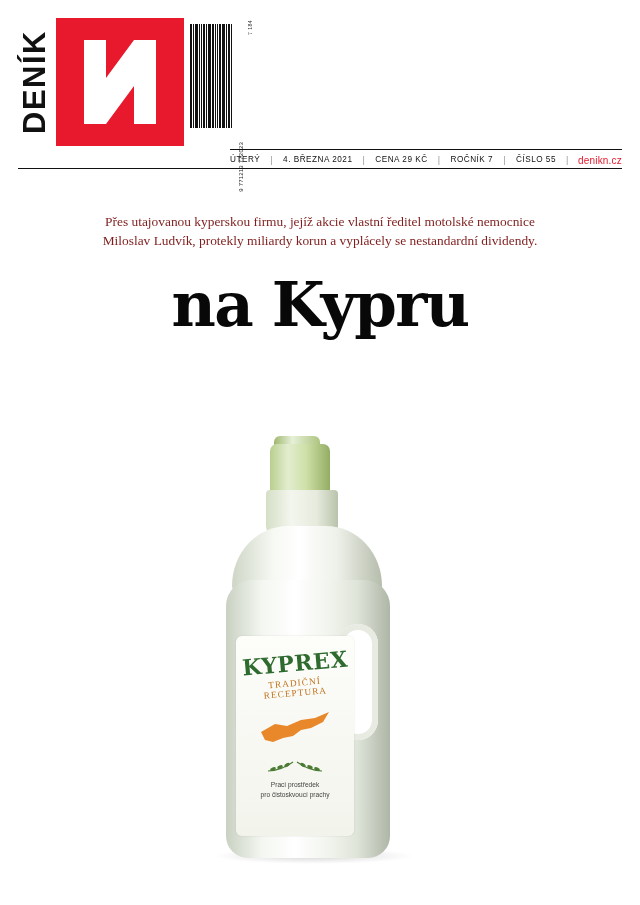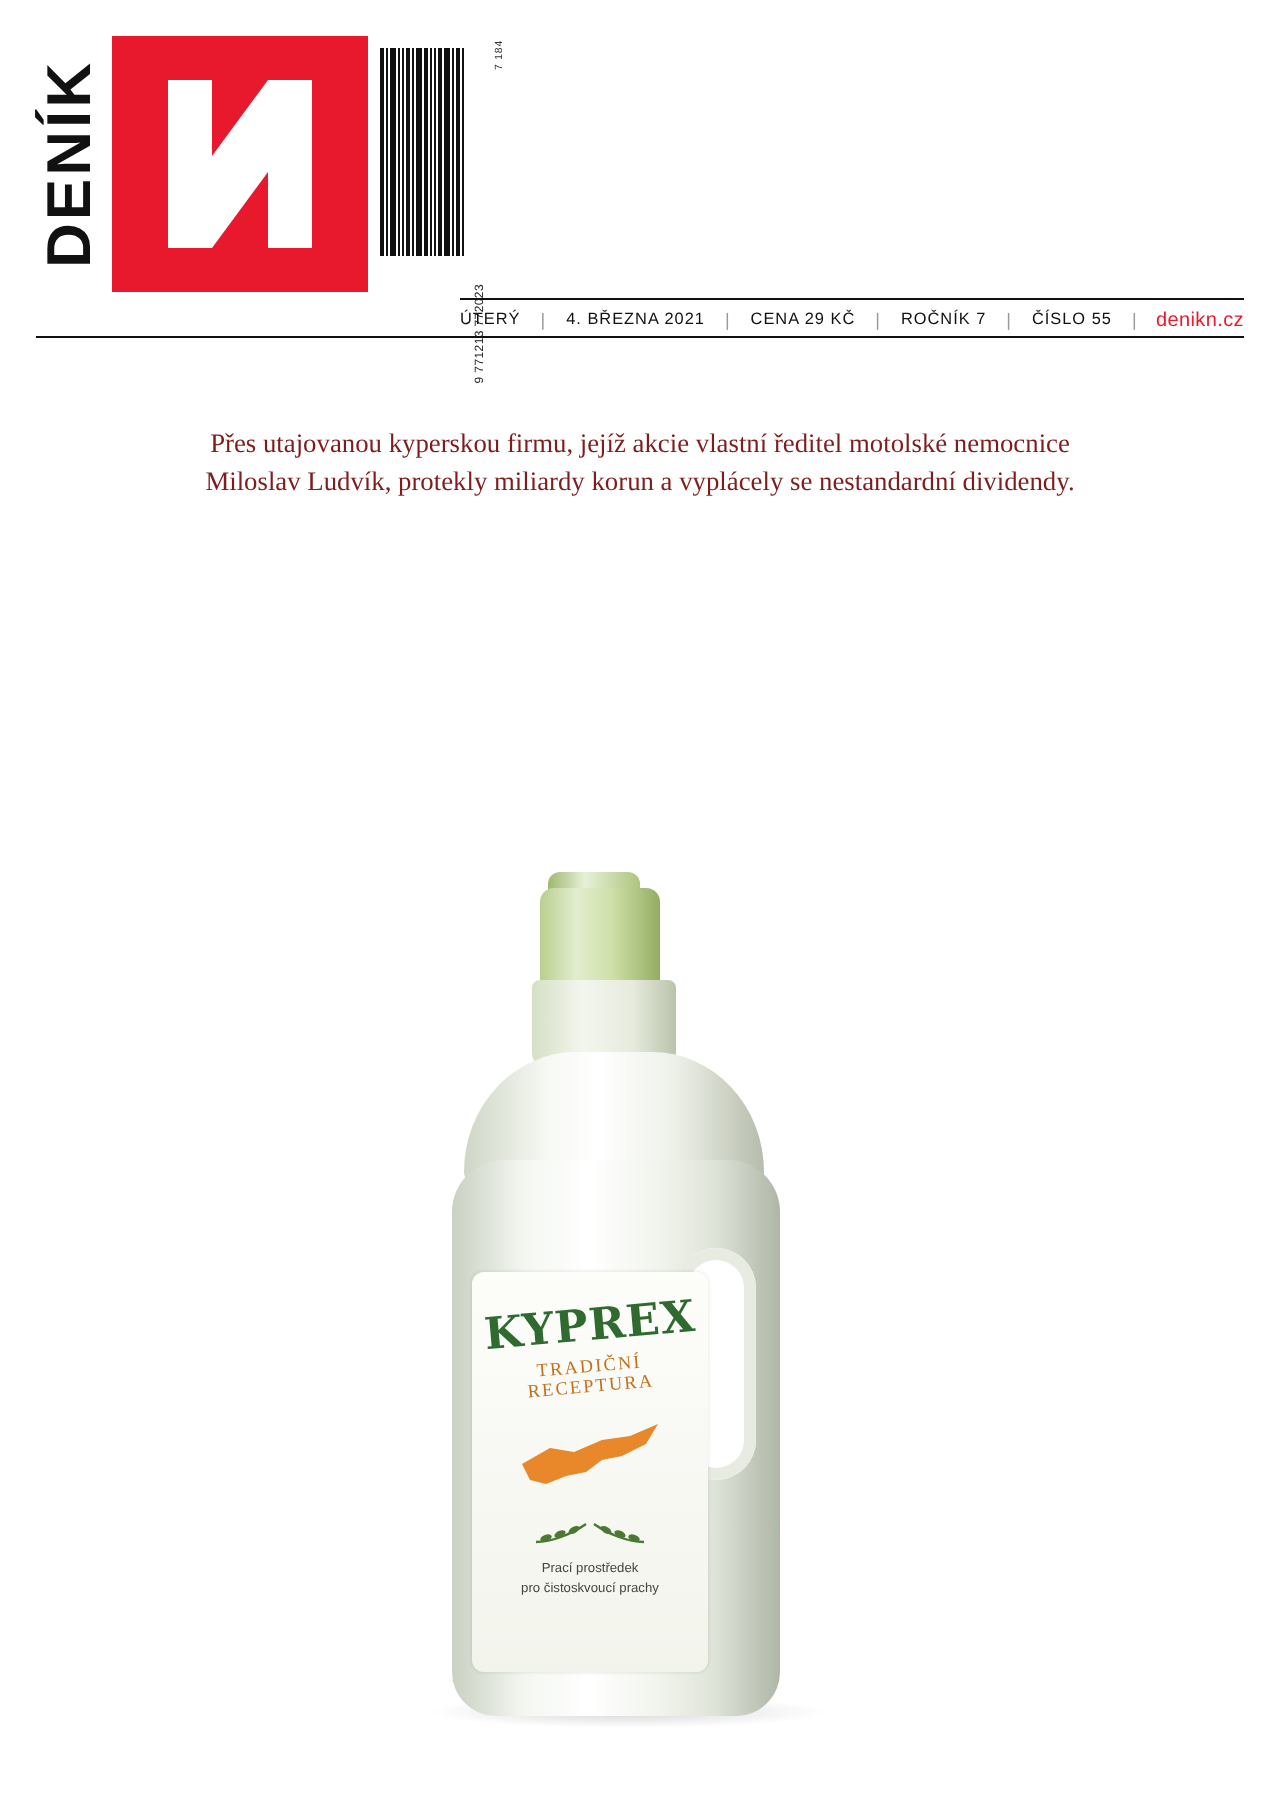--- a/index.html
+++ b/index.html
@@ -390,20 +390,21 @@
     <span class="sep">|</span>
     <span class="web">denikn.cz</span>
   </div>
 
   <div class="masthead-rule"></div>
 </div>
 
 <div class="lead">Přes utajovanou kyperskou firmu, jejíž akcie vlastní ředitel motolské nemocnice Miloslav Ludvík, protekly miliardy korun a vyplácely se nestandardní dividendy.</div>
 
 <div class="headline">
+  <div>na Kypru</div>
 </div>
 
 <div class="photo">
   <div class="bottle-wrap">
     <div class="bottle-shadow"></div>
     <div class="cap-top"></div>
     <div class="cap"></div>
     <div class="neck"></div>
     <div class="shoulder"></div>
     <div class="body">

